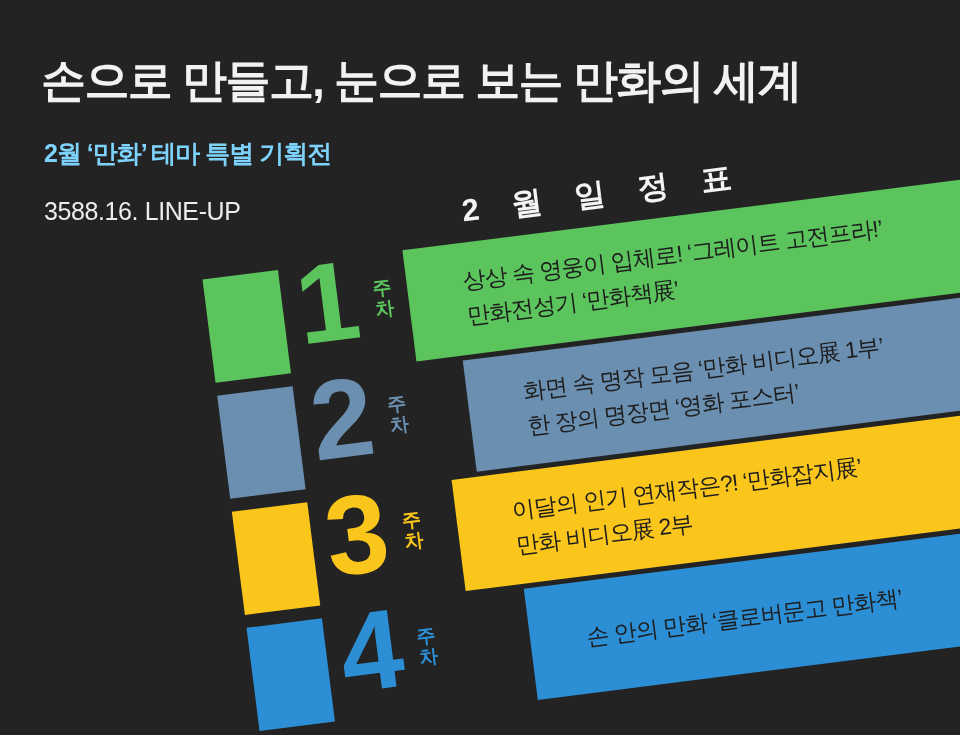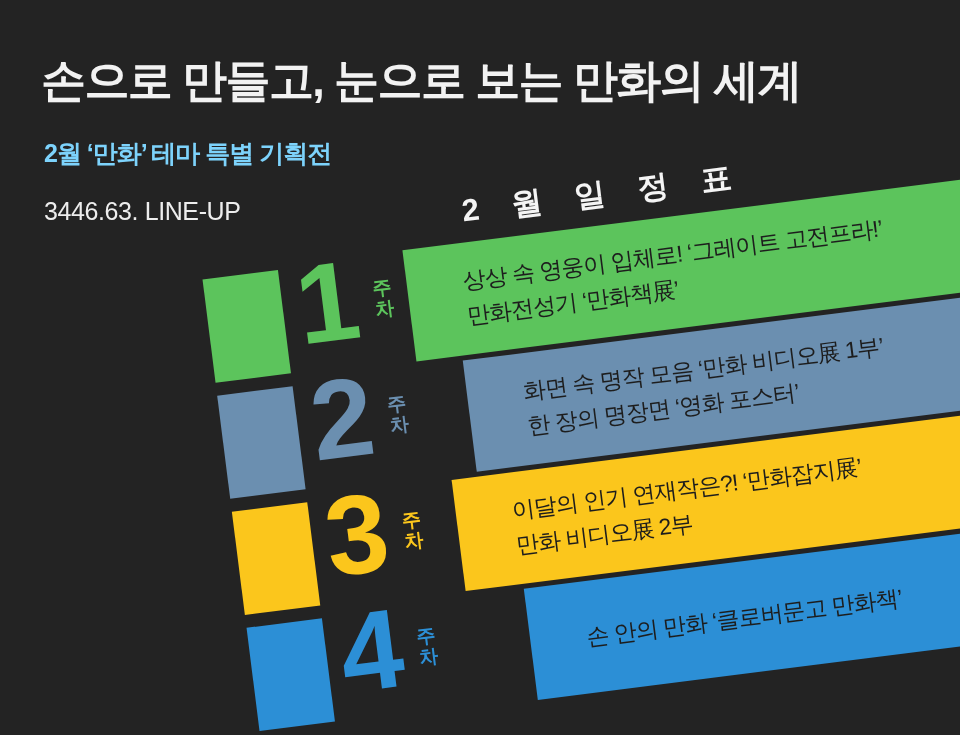--- a/index.html
+++ b/index.html
@@ -171,21 +171,21 @@
   .c-blue .week-unit { color: #2c8fd6; }
 </style>
 </head>
 <body>
 
 <div id="poster">
 
   <div class="head-block">
     <h1 class="main-title">손으로 만들고, 눈으로 보는 만화의 세계</h1>
     <div class="sub-title">2월 ‘만화’ 테마 특별 기획전</div>
-    <div class="lineup-date">3446.63. LINE-UP</div>
+    <div class="lineup-date">3588.16. LINE-UP</div>
   </div>
 
   <div class="schedule-wrap">
 
     <div class="schedule-heading">2 월 일 정 표</div>
 
     <div class="week-row r1 c-green">
       <div class="swatch"></div>
       <div class="week-num">1</div>
       <div class="week-unit">

